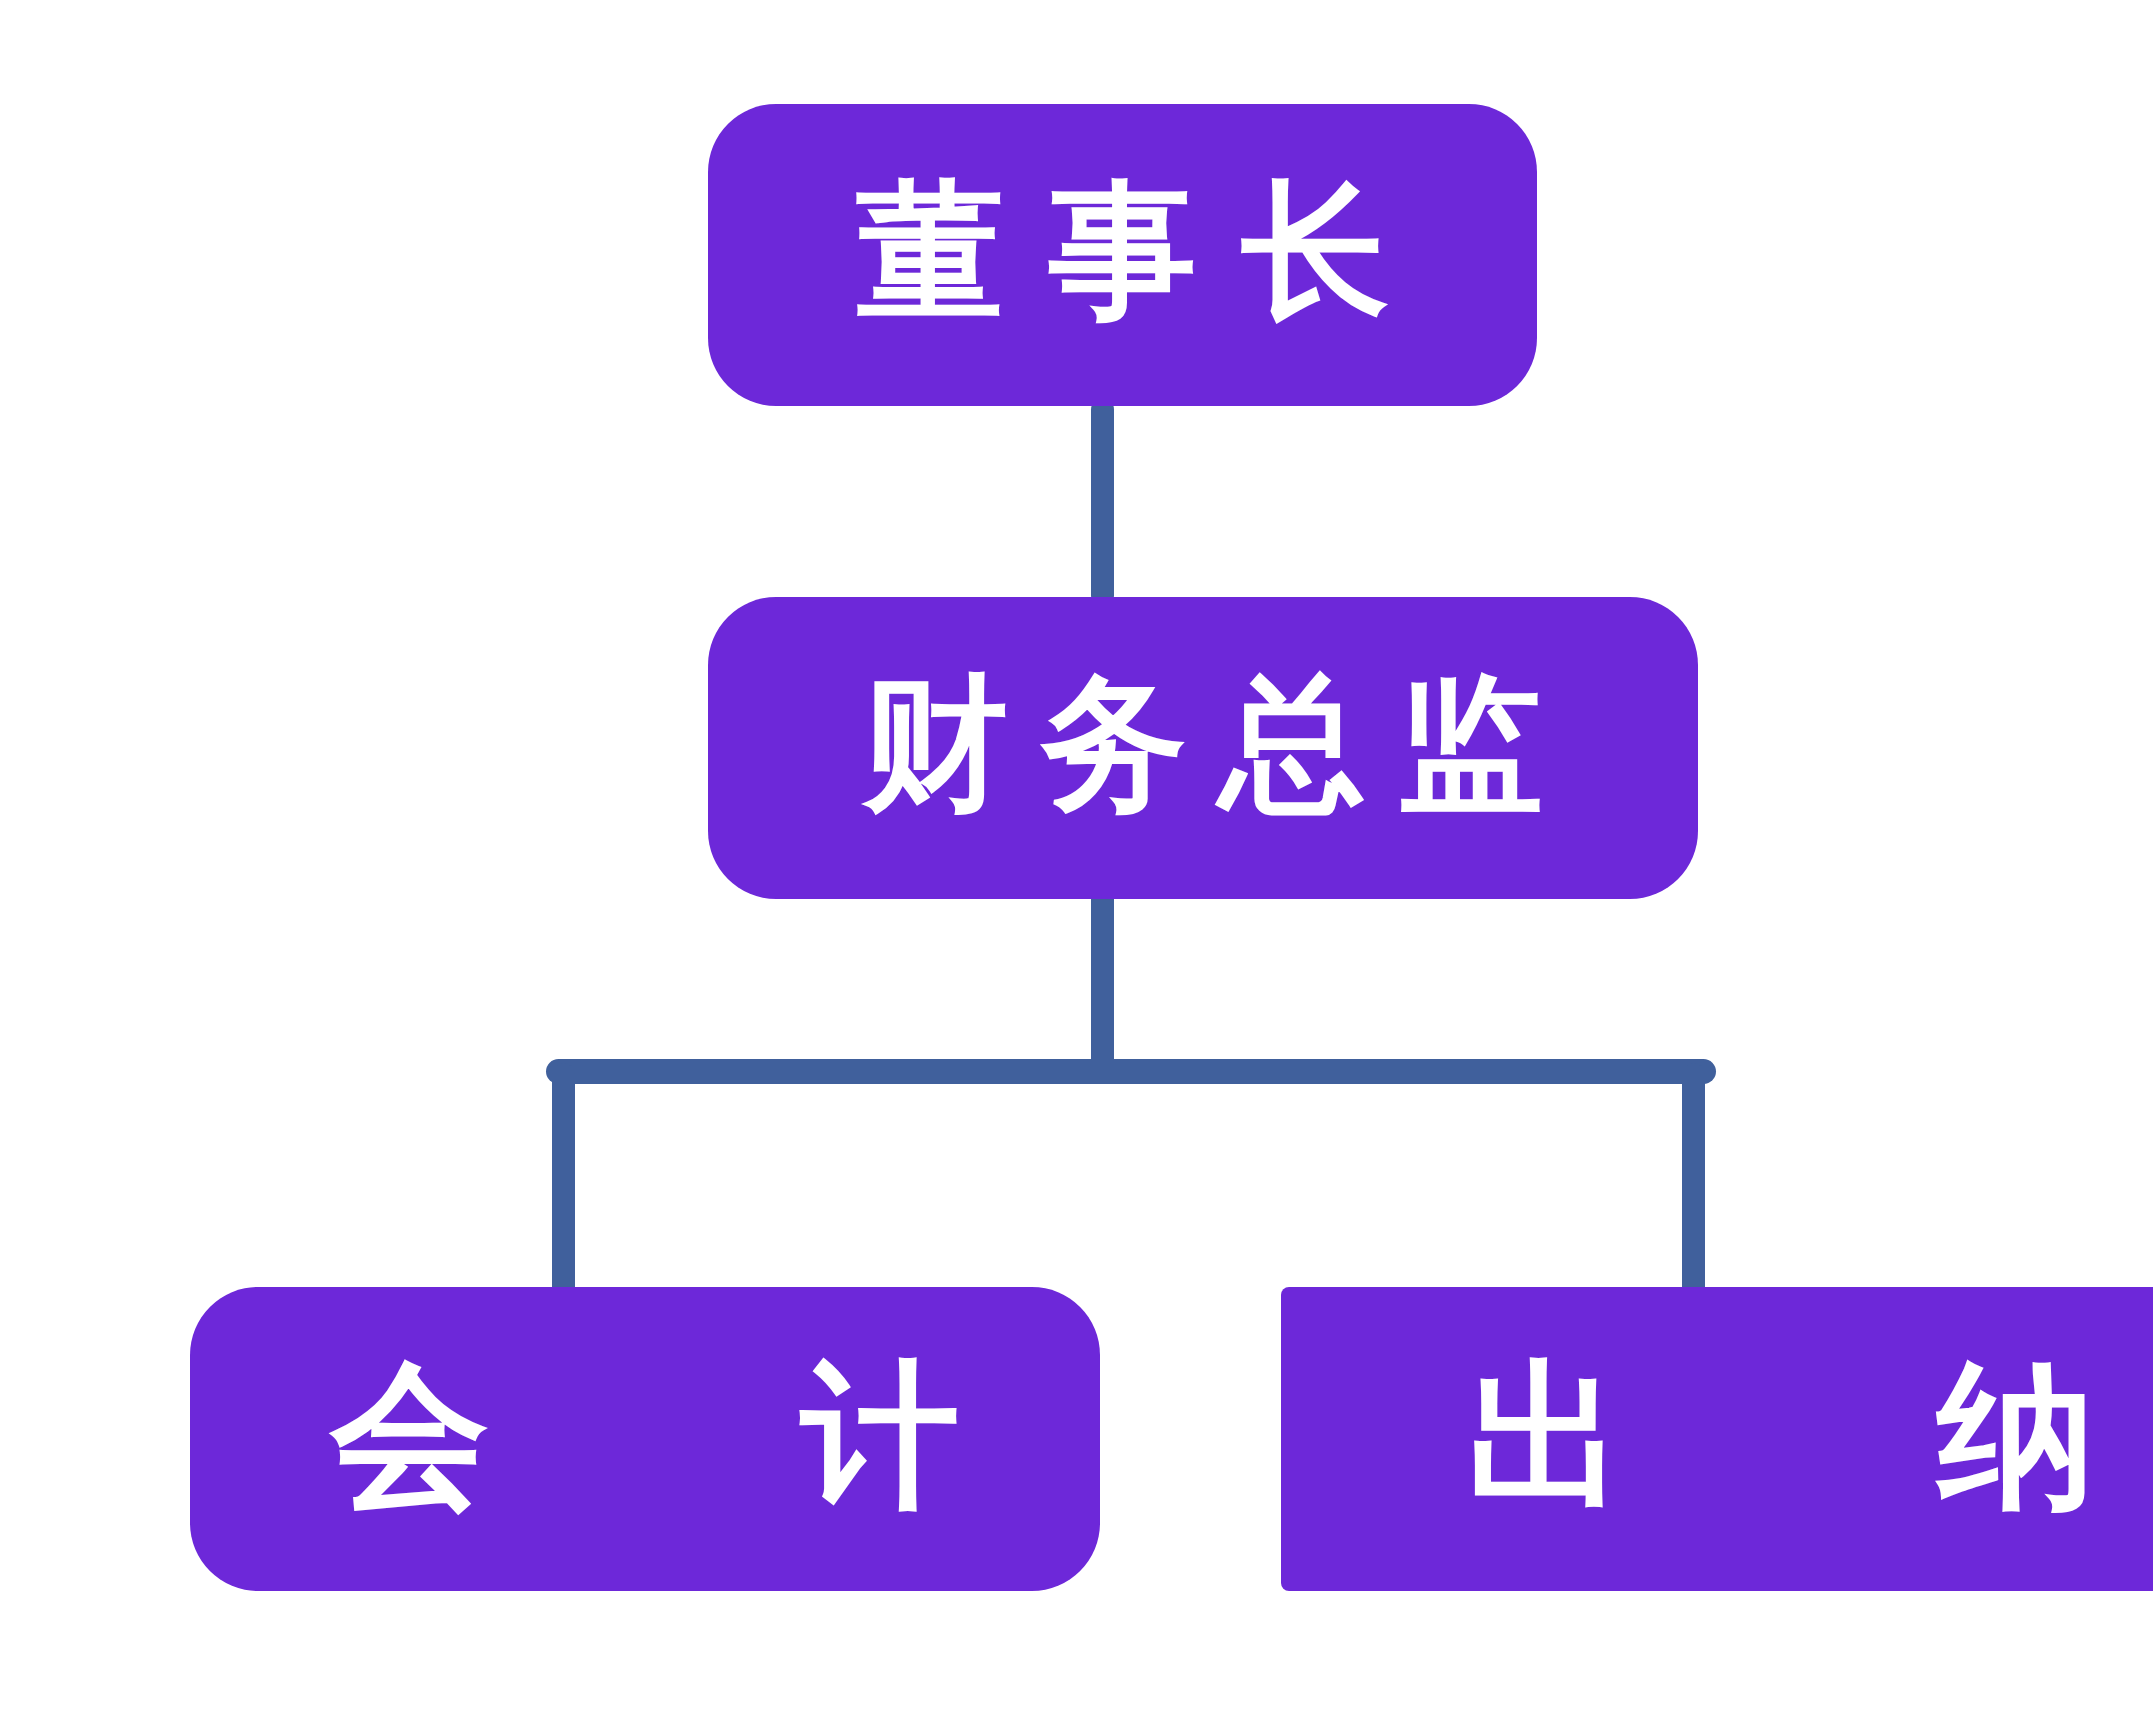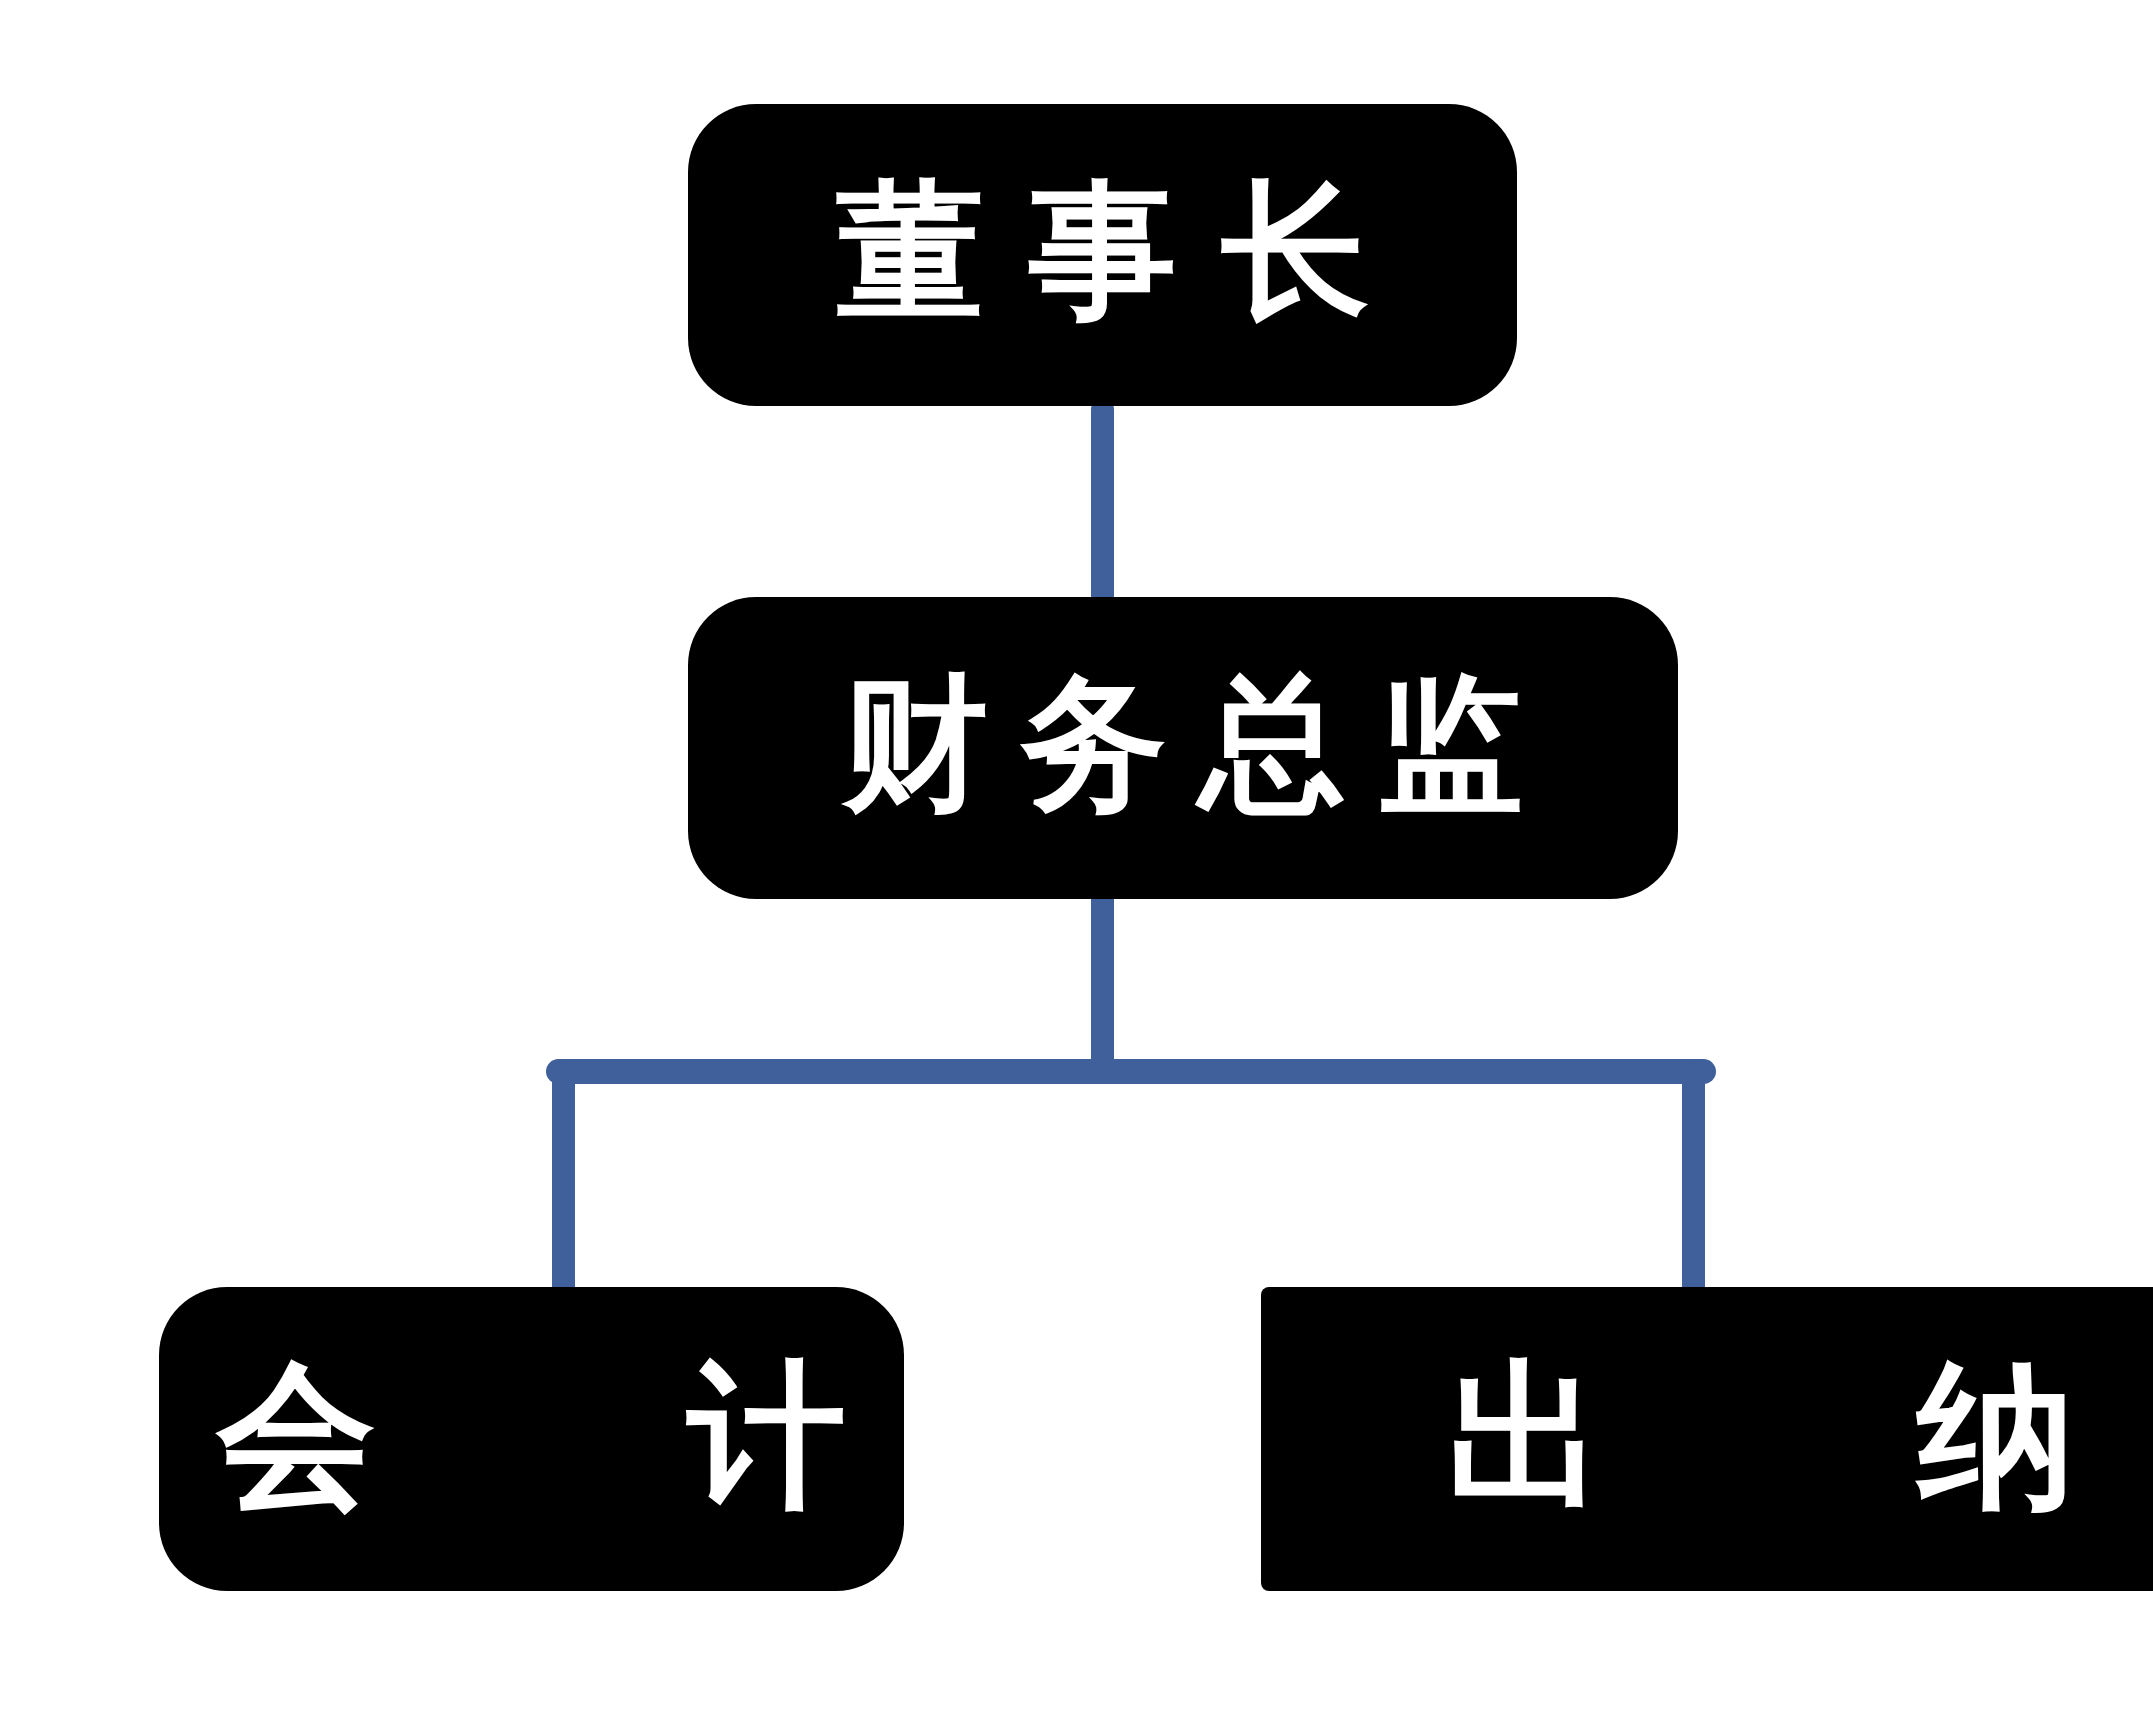--- a/index.html
+++ b/index.html
@@ -10,26 +10,27 @@
   #canvas {
     position: relative;
     width: 2153px;
     height: 1728px;
     background: #ffffff;
     overflow: hidden;
     font-family: "Liberation Sans", "DejaVu Sans", sans-serif;
   }
   .node {
     position: absolute;
-    background: #000000;
+    background: #6d28d9;
     border-radius: 68px;
     display: flex;
     align-items: center;
     justify-content: center;
     z-index: 2;
+    margin-left: 20px;
   }
   .node .label {
     color: #ffffff;
     font-weight: 900;
     white-space: nowrap;
     line-height: 1;
     transform: translateY(-3.9px);
   }
   .label-top {
     font-size: 148px;
@@ -69,21 +70,21 @@
   <div class="connector" style="left:1682px; top:1063px; width:23.4px; height:236px;"></div>
 
   <div class="node" style="left:688px; top:104px; width:829px; height:302px;">
     <span class="label label-top">董事长</span>
   </div>
 
   <div class="node" style="left:688px; top:597px; width:990px; height:302px;">
     <span class="label label-mid">财务总监</span>
   </div>
 
-  <div class="node" style="left:159px; top:1287px; width:745px; height:304px;">
+  <div class="node" style="left:170px; top:1287px; width:910px; height:304px;">
     <span class="label label-bottom">会 计</span>
   </div>
 
   <div class="node" style="left:1261px; top:1287px; width:1000px; height:304px;border-radius:8px;">
     <span class="label label-bottom">出 纳</span>
   </div>
 
 </div>
 
 

